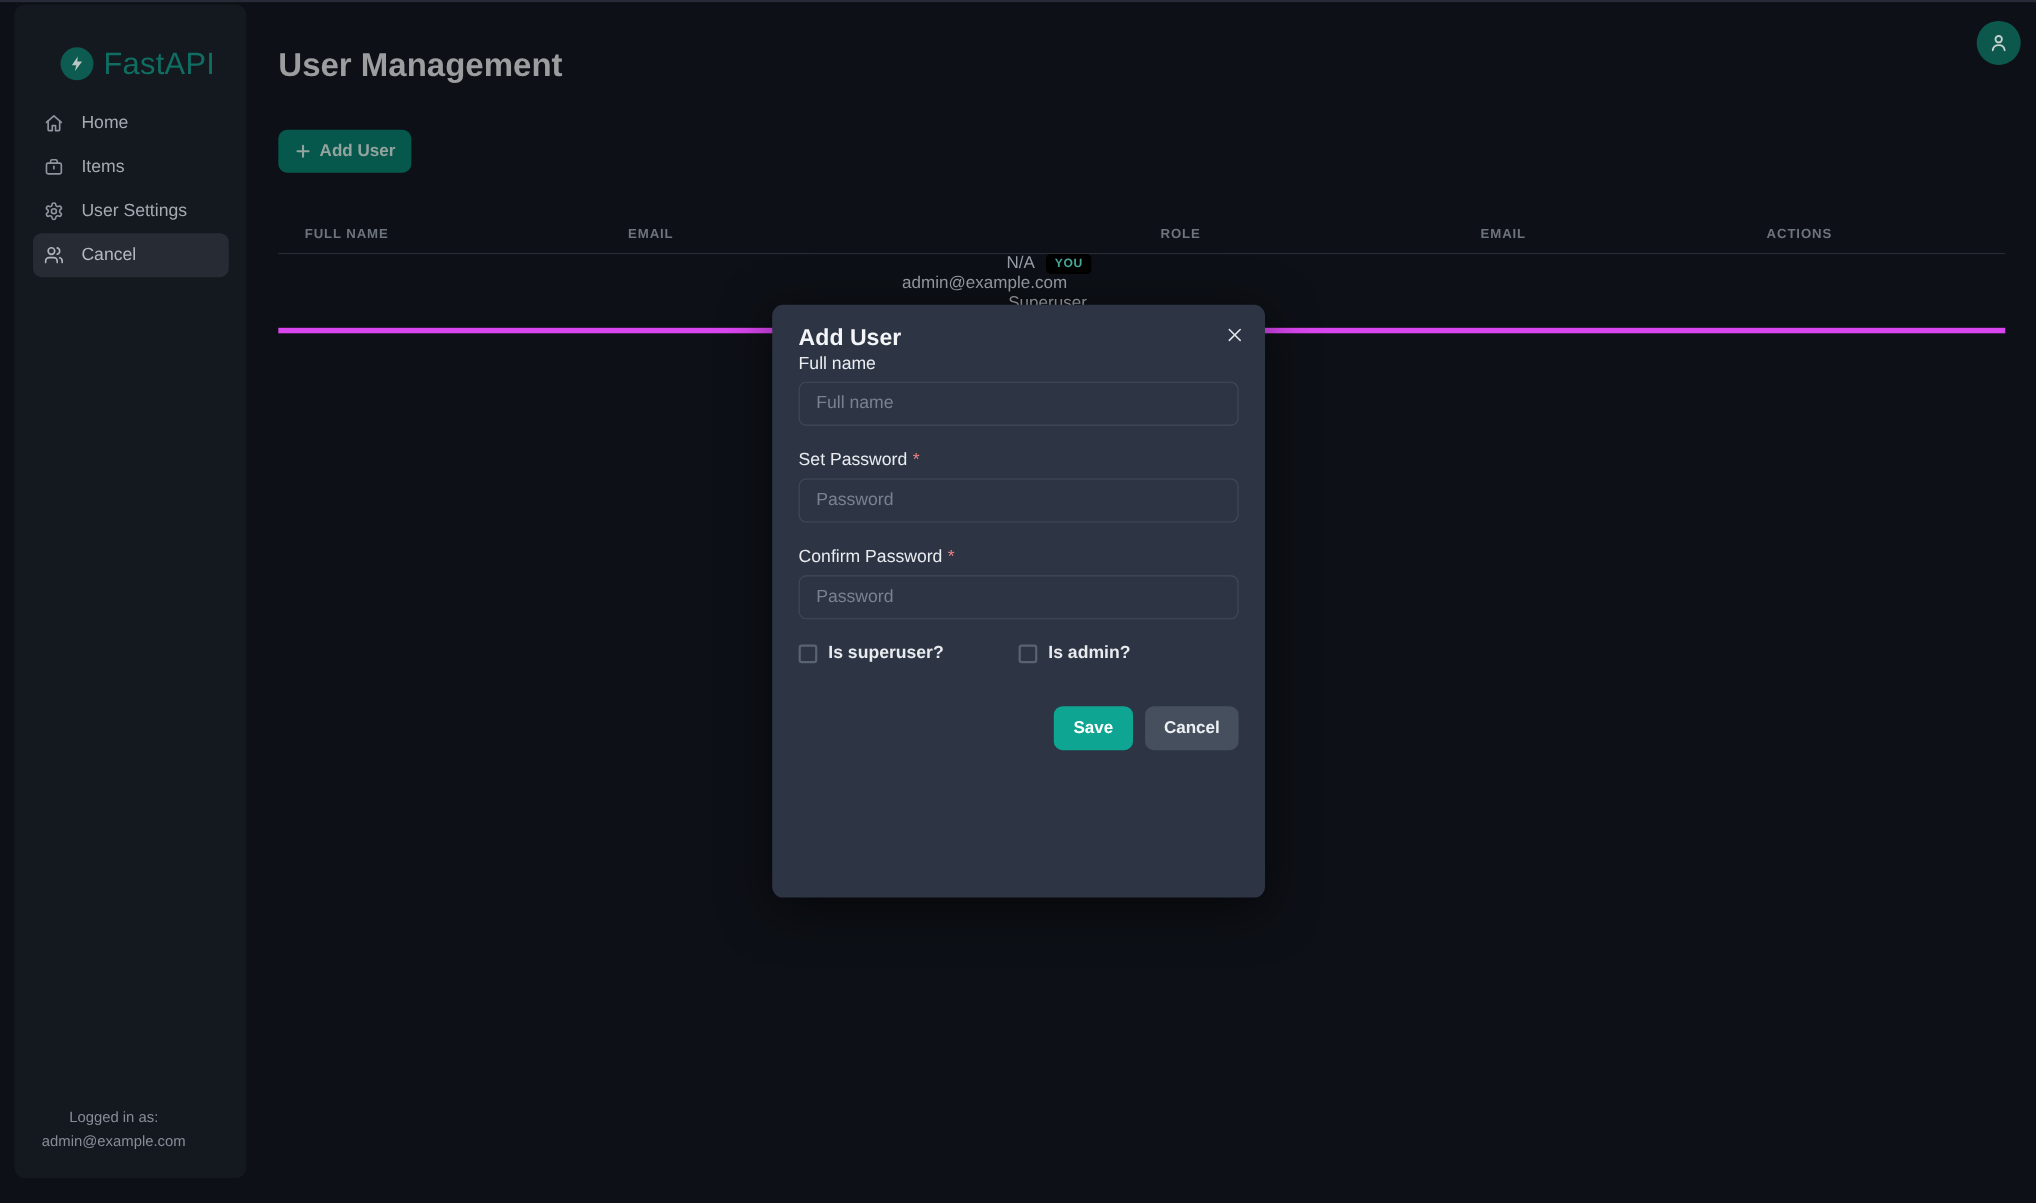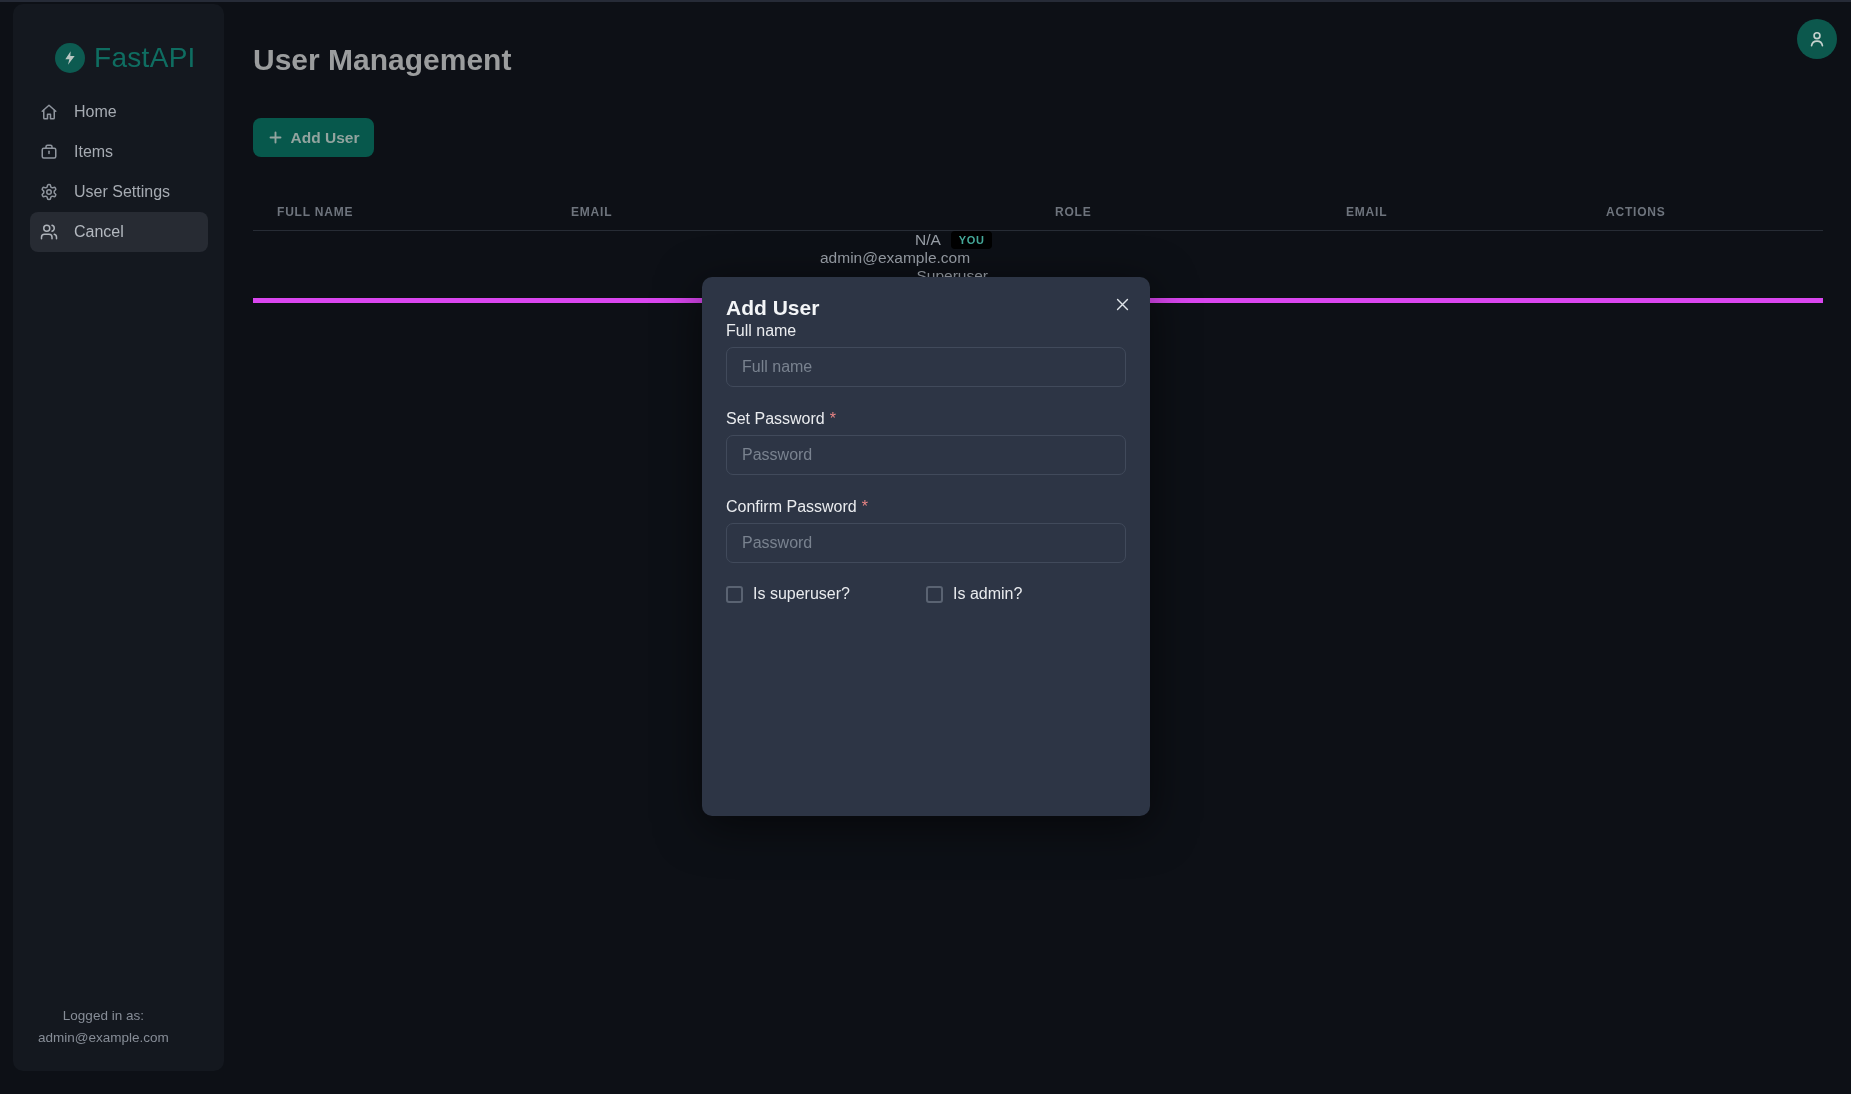--- a/index.html
+++ b/index.html
@@ -113,21 +113,21 @@
     font-size: 16px; line-height: 20px; color: #eaecef; margin-bottom: 6px;
   }
   .req { color: #e98585; margin-left: 5px; }
   .text-input {
     display: block; width: 100%; height: 40px;
     background: transparent; border: 1px solid #414a5b; border-radius: 7px;
     padding: 0 15px; font-family: inherit; font-size: 16px; color: #cfd4db;
     outline: none;
   }
   .text-input::placeholder { color: #79828f; }
-  .checkbox-row { display: flex; align-items: center; }
+  .checkbox-row { display: flex; align-items: center; font-weight: bold; }
   .checkbox-group { display: flex; align-items: center; cursor: pointer; }
   .checkbox-group.g1 { width: 200px; }
   .checkbox-box {
     width: 17px; height: 17px; border: 2px solid #5a6372; border-radius: 3px;
     margin-right: 10px; flex: 0 0 auto;
   }
   .checkbox-label { font-size: 16px; color: #e9ebee; }
   .modal-actions {
     display: flex; justify-content: flex-end; gap: 11px; margin-top: 39px;
   }
@@ -286,13 +286,17 @@
     <div class="checkbox-group g1">
       <span class="checkbox-box"></span>
       <span class="checkbox-label">Is superuser?</span>
     </div>
     <div class="checkbox-group">
       <span class="checkbox-box"></span>
       <span class="checkbox-label">Is admin?</span>
     </div>
   </div>
 
+  <div class="modal-actions">
+    <button class="btn btn-save">Save</button>
+    <button class="btn btn-cancel">Cancel</button>
+  </div>
 </div>
 
 </body></html>

